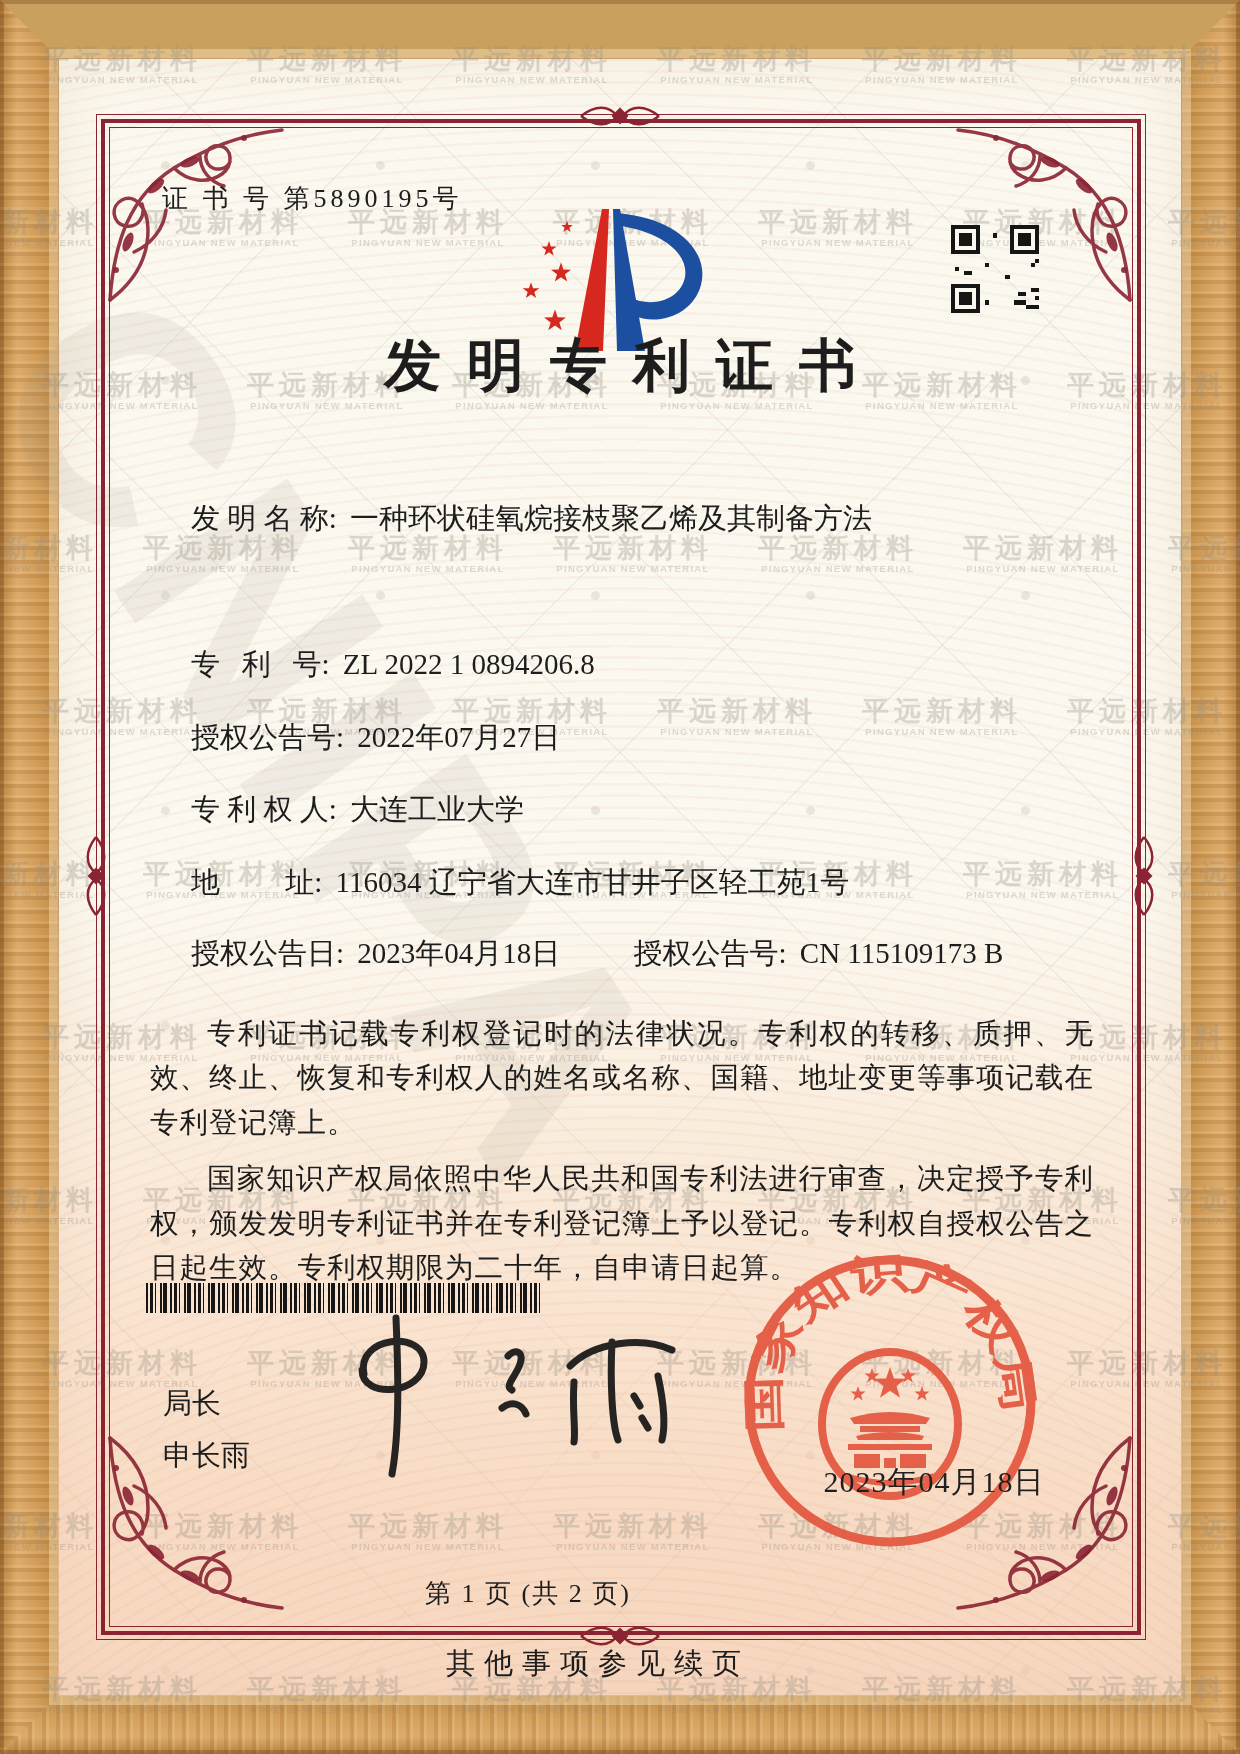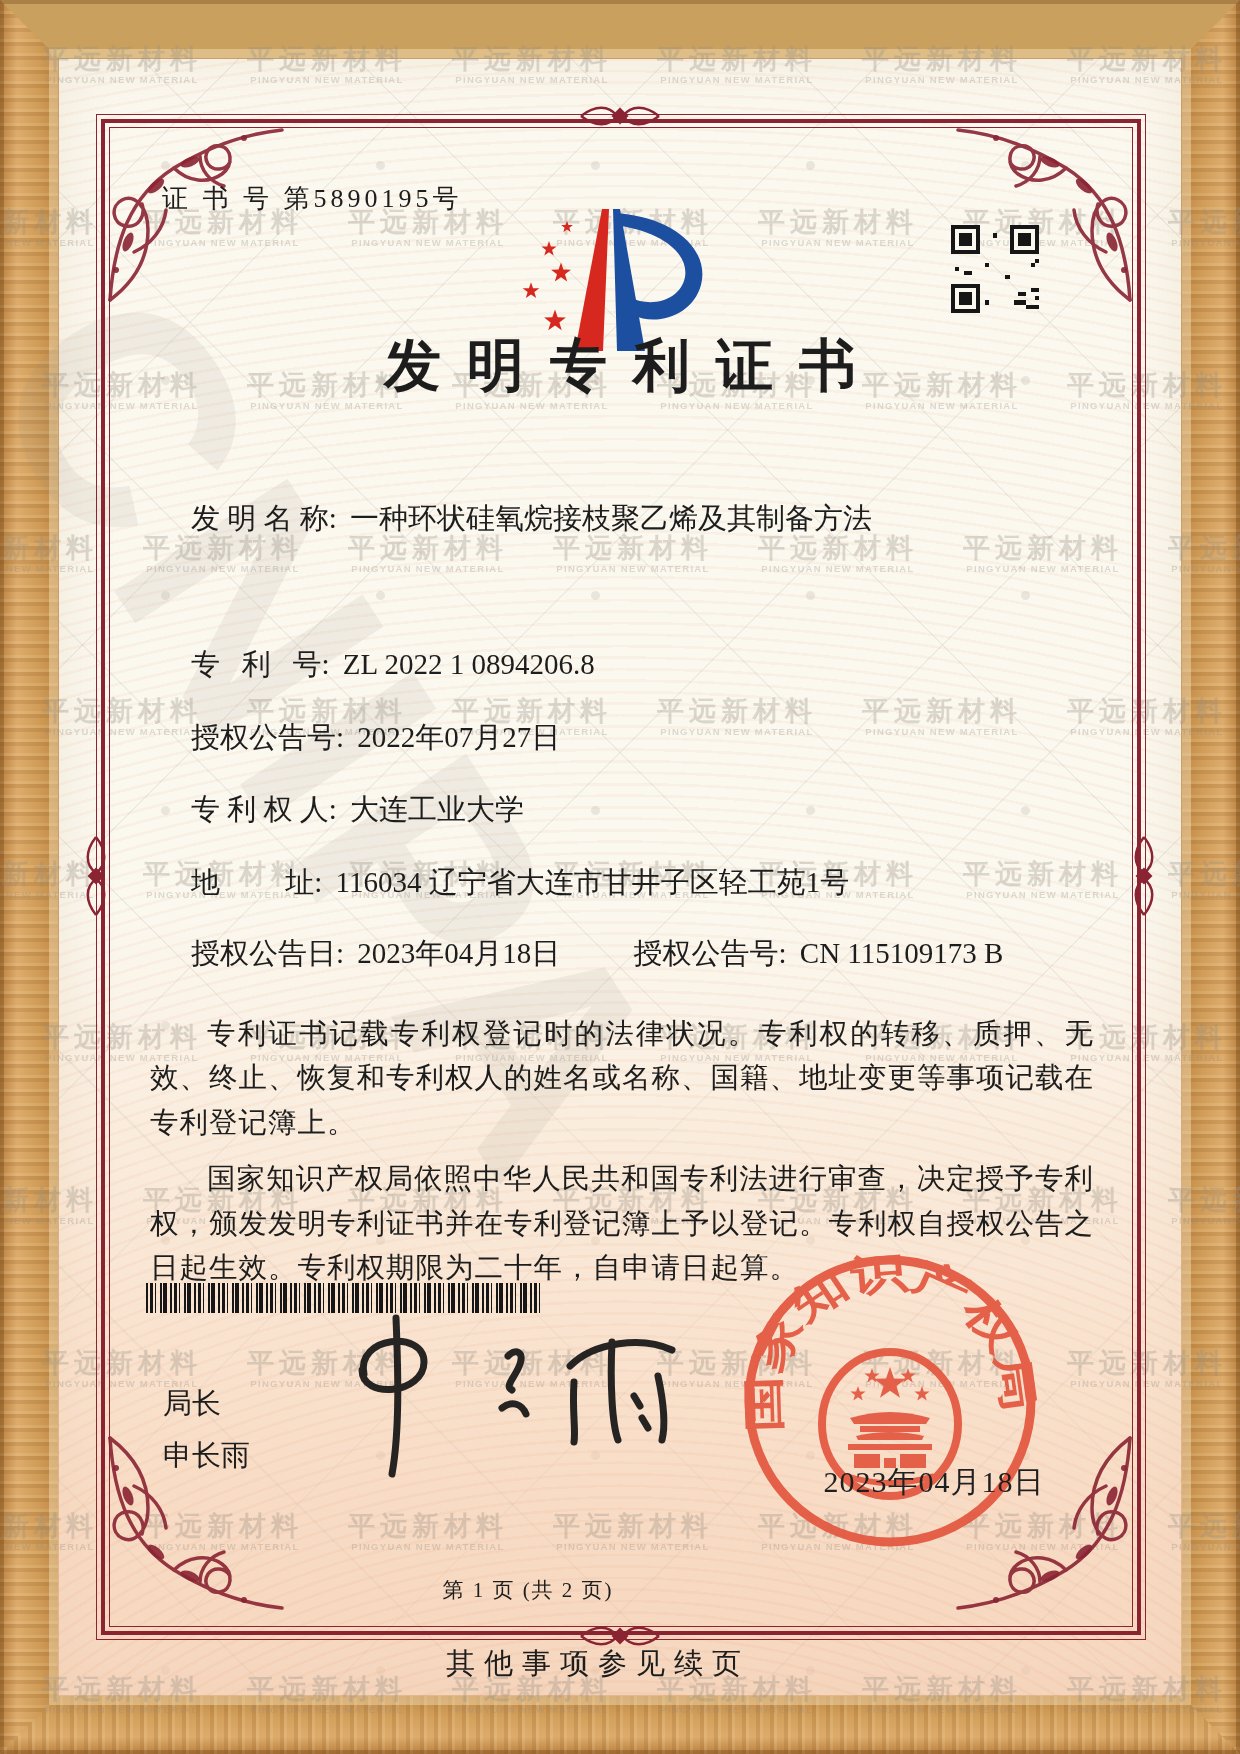--- a/index.html
+++ b/index.html
@@ -75,21 +75,21 @@
   .paras p{margin:0 0 12px 0;font-size:28.5px;line-height:1.56;text-indent:2em;text-align:justify;letter-spacing:1px;}
   .barcode{position:absolute;left:146px;top:1283px;width:398px;height:30px;z-index:10;
     background:repeating-linear-gradient(90deg,#161616 0 2px,rgba(0,0,0,0) 2px 4px,#161616 4px 7px,rgba(0,0,0,0) 7px 9px,
     #161616 9px 10px,rgba(0,0,0,0) 10px 14px,#161616 14px 16px,rgba(0,0,0,0) 16px 17px,#161616 17px 21px,rgba(0,0,0,0) 21px 24px);}
   .director{position:absolute;left:163px;z-index:10;font-family:Liberation Mono, monospace;font-size:29px;}
   .d-title{top:1384px;} .d-name{top:1436px;}
   .signature{position:absolute;left:312px;top:1312px;width:410px;height:168px;z-index:10;}
   .seal{position:absolute;left:735px;top:1246px;width:310px;height:310px;z-index:11;opacity:.93;}
   .sealdate{position:absolute;left:735px;width:310px;top:1462px;z-index:12;text-align:center;
             padding-left:88px;box-sizing:border-box;font-size:30px;color:#1f1f1f;letter-spacing:1px;white-space:nowrap;}
-  .pageno{position:absolute;left:96px;width:864px;top:1576px;z-index:10;text-align:center;font-size:21px;letter-spacing:2px;}
+  .pageno{position:absolute;left:96px;width:864px;top:1576px;z-index:10;text-align:center;font-size:26px;letter-spacing:2px;}
   .footnote{position:absolute;left:0;width:1196px;top:1644px;z-index:10;text-align:center;font-size:29px;letter-spacing:9px;}
 </style>
 </head>
 <body>
 
 <div class="canvas">
 
   <div class="wood wood-top"></div>
   <div class="wood wood-bottom"></div>
   <div class="wood wood-left"></div>

